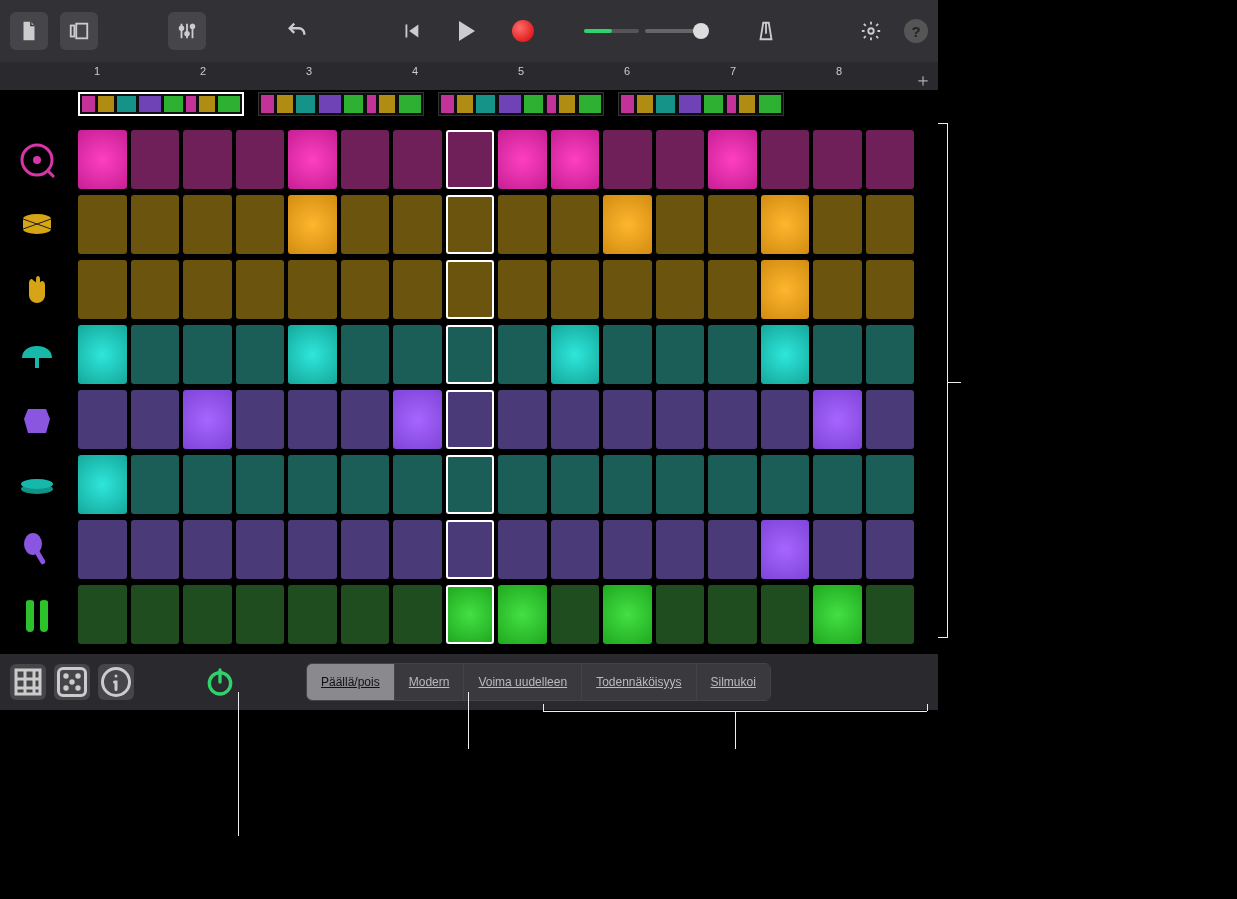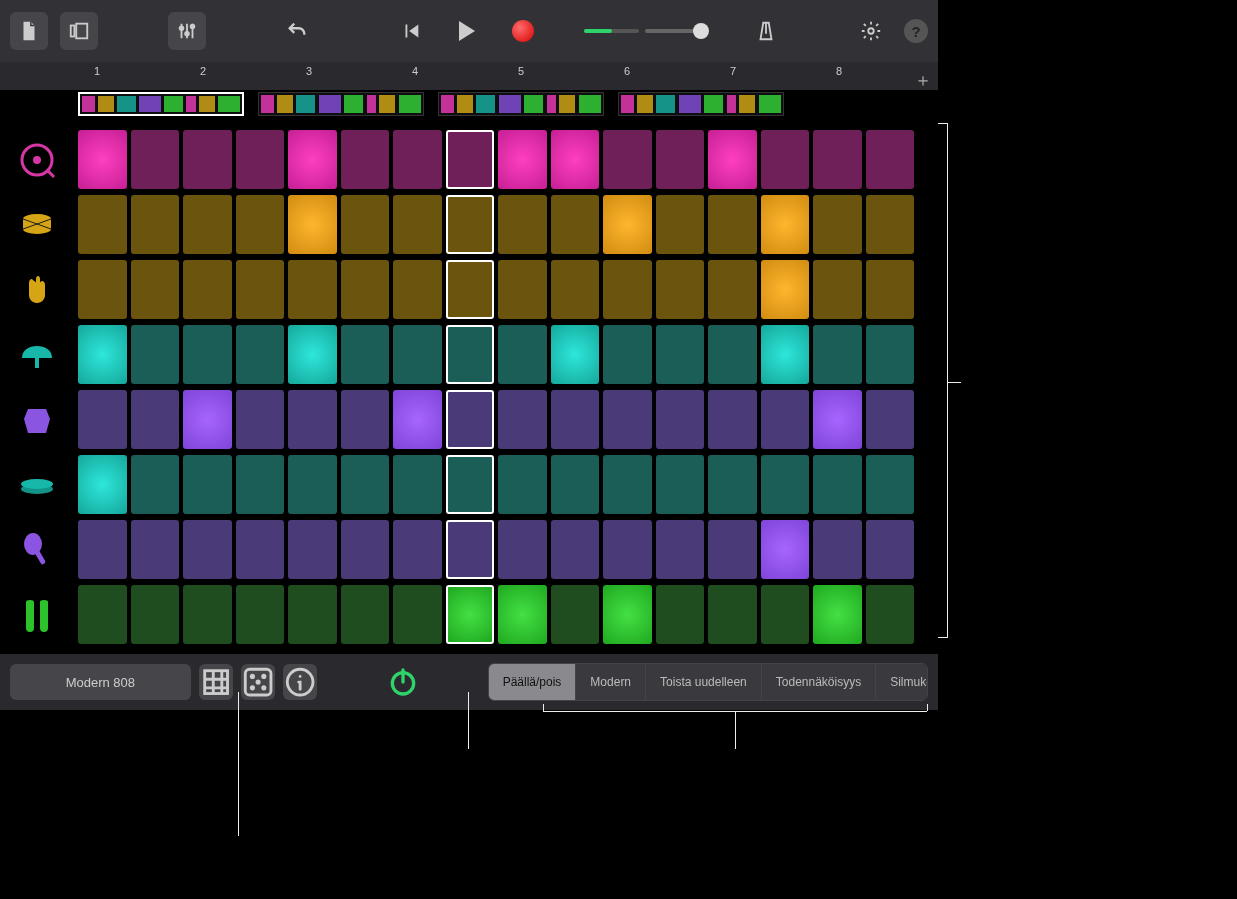--- a/index.html
+++ b/index.html
@@ -116,21 +116,21 @@
   .preset-btn{width:190px;height:36px;background:#46464a;border-radius:6px;color:#ccc;
     font-size:13px;display:flex;align-items:center;justify-content:center;}
   .sq-btn{width:36px;height:36px;background:#46464a;border-radius:6px;
     display:flex;align-items:center;justify-content:center;color:#ccc;}
   .power{width:36px;height:36px;margin-left:60px;
     display:flex;align-items:center;justify-content:center;}
   .power svg{width:32px;height:32px;}
   .modes{display:flex;margin-left:60px;border-radius:6px;overflow:hidden;
     border:1px solid #444;}
   .mode{height:36px;padding:12px 14px;background:#3a3a3e;color:#bbb;font-size:12px;
-    display:flex;align-items:center;border-right:1px solid #444;white-space:nowrap;}
+    display:flex;align-items:center;border-right:1px solid #444;white-space:nowrap;text-decoration:underline;}
   .mode:last-child{border-right:none;}
   .mode.sel{background:#8a8a8e;color:#111;}
 
   
   .callouts{position:absolute;inset:0;pointer-events:none;}
   .line{position:absolute;background:#eee;}
   .hline{height:1px;}
   .vline{width:1px;}
 </style>
 </head>
@@ -427,23 +427,20 @@
           <div class="cell"></div>
           <div class="cell"></div>
           <div class="cell"></div>
           <div class="cell on"></div>
           <div class="cell"></div>
         </div>
       </div>
   </div>
 
   <div class="bottom">
-    <div class="preset-btn">
-      <span>Modern 808</span>
-    </div>
     <div class="sq-btn">
       <svg viewBox="0 0 24 24" fill="none" stroke="#ccc" stroke-width="2">
           <rect x="4" y="4" width="16" height="16"></rect>
           <path d="M4 10h16M4 16h16M10 4v16M16 4v16"></path>
         </svg>
     </div>
     <div class="sq-btn">
       <svg viewBox="0 0 24 24" fill="#ccc">
           <rect x="3" y="3" width="18" height="18" rx="3" fill="none" stroke="#ccc" stroke-width="2"></rect>
           <circle cx="8" cy="8" r="1.8"></circle>
@@ -466,21 +463,21 @@
         </svg>
     </div>
     <div class="modes">
       <div class="mode sel">
           <span>Päällä/pois</span>
         </div>
       <div class="mode">
           <span>Modern</span>
         </div>
       <div class="mode">
-          <span>Toista uudelleen</span>
+          <span>Voima uudelleen</span>
         </div>
       <div class="mode">
           <span>Todennäköisyys</span>
         </div>
       <div class="mode">
           <span>Silmukoi</span>
         </div>
     </div>
   </div>
 

